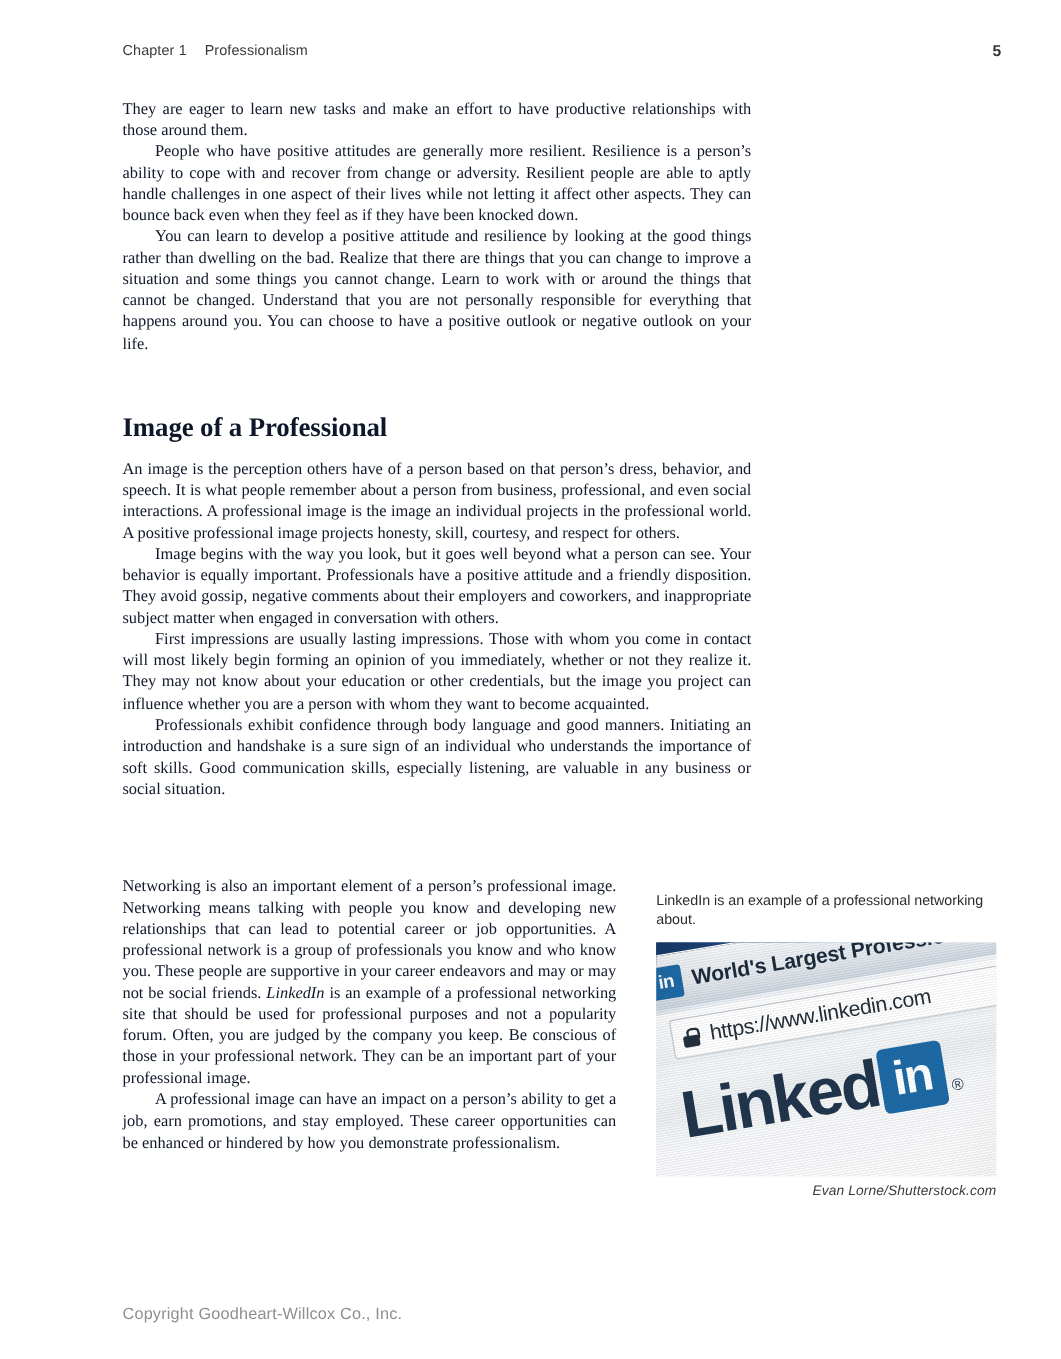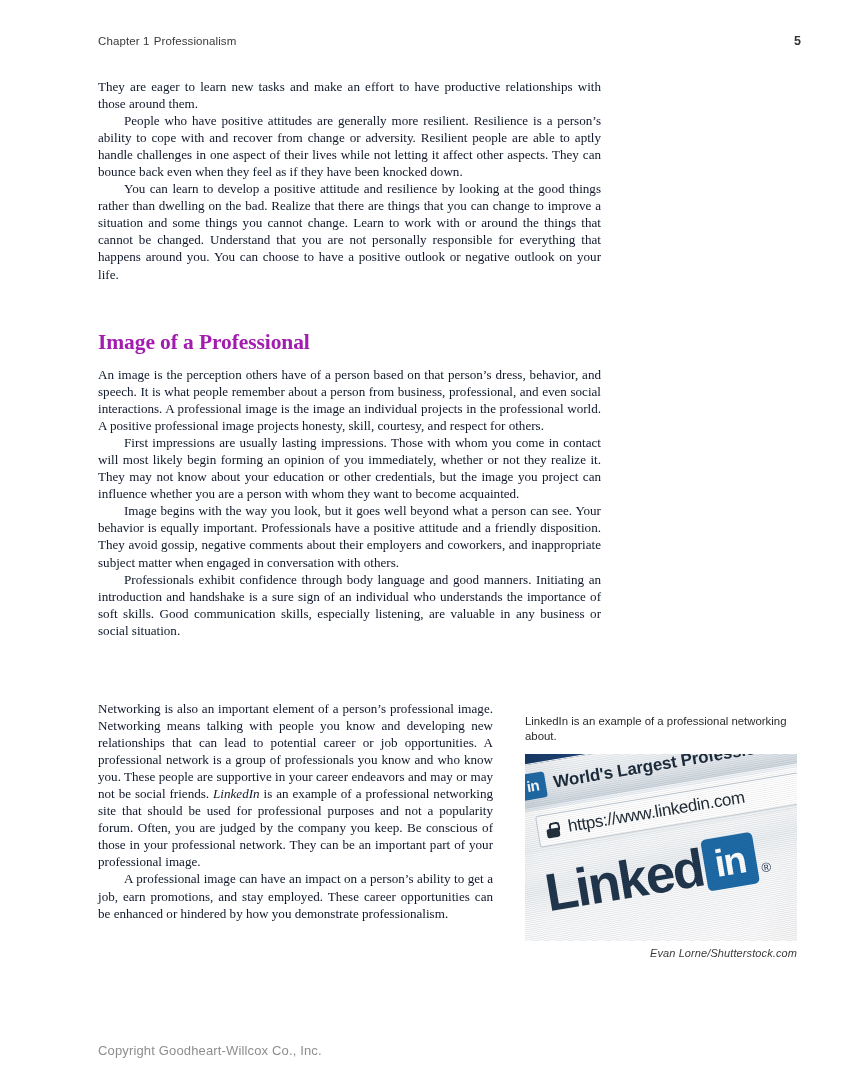--- a/index.html
+++ b/index.html
@@ -28,21 +28,21 @@
     left: 98px;
     top: 35px;
     width: 703px;
     height: 18px;
     font-family: "Liberation Sans", "DejaVu Sans", sans-serif;
     font-size: 11.5px;
     color: #3a3a3a;
     letter-spacing: .1px;
   }
   .runhead .chapno { display: inline; margin-top: 28px; }
-  .runhead .chaptitle { display: inline; margin-left: 1px; }
+  .runhead .chaptitle { display: inline; margin-left: 11px; }
   .runhead .folio {
     position: absolute;
     right: 0;
     top: -1px;
     font-weight: bold;
     font-size: 12.5px;
     color: #333;
   }
 
   
@@ -67,21 +67,21 @@
 
   b, strong { font-weight: normal; }
   i, em { font-style: italic; }
 
   
   h2.sec {
     margin: 0;
     font-size: 21.5px;
     line-height: 24px;
     font-weight: bold;
-    color: #a21caf;
+    color: #0f172a;
     letter-spacing: -.1px;
   }
   .sec-wrap {
     position: absolute;
     left: 98px;
     top: 330px;
     width: 503px;
   }
 
   .col-main2 {
@@ -325,22 +325,22 @@
     <p class="body"><span>People who have positive attitudes are generally more resilient. </span><b>Resilience</b><span> is a person’s ability to cope with and recover from change or adversity. Resilient people are able to aptly handle challenges in one aspect of their lives while not letting it affect other aspects. They can bounce back even when they feel as if they have been knocked down.</span></p>
     <p class="body"><span>You can learn to develop a positive attitude and resilience by looking at the good things rather than dwelling on the bad. Realize that there are things that you can change to improve a situation and some things you cannot change. Learn to work with or around the things that cannot be changed. Understand that you are not personally responsible for everything that happens around you. You can choose to have a positive outlook or negative outlook on your life.</span></p>
   </div>
 
   <div class="sec-wrap">
     <h2 class="sec">Image of a Professional</h2>
   </div>
 
   <div class="col-main2">
     <p class="body noind"><span>An </span><b>image</b><span> is the perception others have of a person based on that person’s dress, behavior, and speech. It is what people remember about a person from business, professional, and even social interactions. A </span><b>professional image</b><span> is the image an individual projects in the professional world. A positive professional image projects honesty, skill, courtesy, and respect for others.</span></p>
+    <p class="body"><span>Image begins with the way you look, but it goes well beyond what a person can see. Your behavior is equally important. Professionals have a positive attitude and a friendly disposition. They avoid gossip, negative comments about their employ­ers and coworkers, and inappropriate subject matter when engaged in conversation with others.</span></p>
     <p class="body"><span>First impressions are usually lasting impressions. Those with whom you come in contact will most likely begin forming an opinion of you immediately, whether or not they realize it. They may not know about your education or other credentials, but the image you project can influence whether you are a person with whom they want to become acquainted.</span></p>
-    <p class="body"><span>Image begins with the way you look, but it goes well beyond what a person can see. Your behavior is equally important. Professionals have a positive attitude and a friendly disposition. They avoid gossip, negative comments about their employ­ers and coworkers, and inappropriate subject matter when engaged in conversation with others.</span></p>
     <p class="body"><span>Professionals exhibit confidence through body language and good man­ners. Initiating an introduction and handshake is a sure sign of an individual who understands the importance of soft skills. Good communication skills, especially listening, are valuable in any business or social situation.</span></p>
   </div>
 
   <div class="col-narrow">
     <p class="body"><span>Networking is also an important element of a person’s pro­fessional image. </span><b>Networking</b><span> means talking with people you know and developing new relationships that can lead to potential career or job opportunities. A </span><b>professional network</b><span> is a group of professionals you know and who know you. These people are supportive in your career endeavors and may or may not be social friends. </span><i>LinkedIn</i><span> is an example of a professional networking site that should be used for professional purposes and not a popu­larity forum. Often, you are judged by the company you keep. Be conscious of those in your professional network. They can be an important part of your professional image.</span></p>
     <p class="body"><span>A professional image can have an impact on a person’s ability to get a job, earn promotions, and stay employed. These career opportunities can be enhanced or hindered by how you demonstrate professionalism.</span></p>
   </div>
 
   <div class="figure">
 

